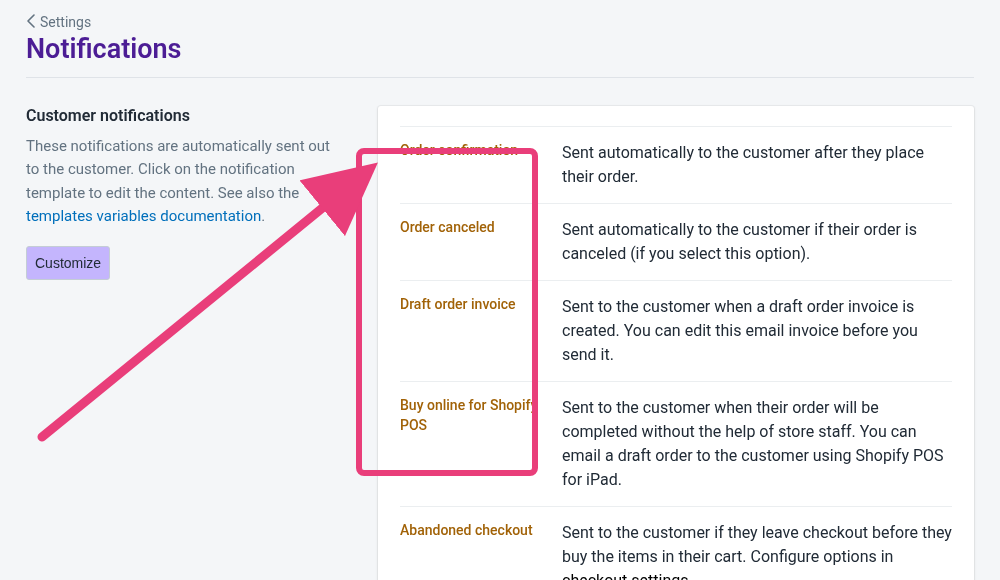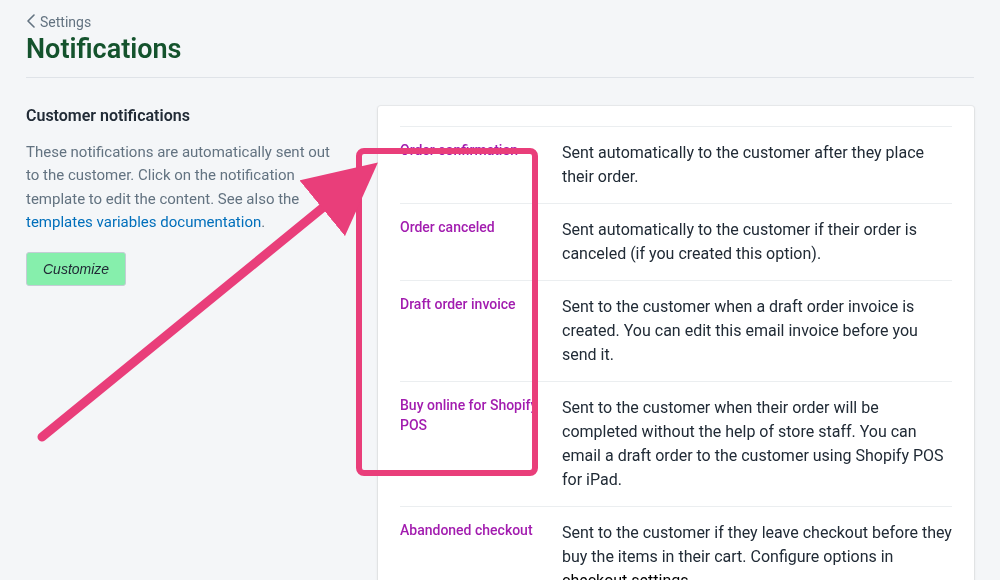--- a/index.html
+++ b/index.html
@@ -20,56 +20,55 @@
       color: #637381;
       font-size: 14px;
       margin-bottom: 2px;
       cursor: pointer;
       width: fit-content;
     }
     .breadcrumb svg { width: 10px; height: 14px; }
     .page-title {
       font-size: 27px;
       font-weight: 600;
-      color: #14532d;
+      color: #4c1d95;
       margin-bottom: 12px;
     }
     .divider {
       height: 1px;
       background: #dfe3e8;
       margin-bottom: 28px;
     }
     .layout {
       display: flex;
       gap: 32px;
       align-items: flex-start;
     }
     .sidebar { width: 320px; flex-shrink: 0; }
     .sidebar-title {
       font-size: 16px;
       font-weight: 600;
       color: #212b36;
-      margin-bottom: 16px;
+      margin-bottom: 10px;
     }
     .sidebar-desc {
       font-size: 15px;
       line-height: 1.55;
       color: #637381;
       margin-bottom: 18px;
     }
     .sidebar-desc a { color: #006fbb; text-decoration: none; }
     .customize-btn {
-      background: #86efac;
+      background: #c4b5fd;
       border: 1px solid #c4cdd5;
       border-radius: 3px;
-      padding: 8px 16px;
+      padding: 8px 8px;
       font-size: 14px;
       color: #212b36;
       cursor: pointer;
-      font-style: italic;
     }
     .main { flex: 1; display: flex; flex-direction: column; gap: 18px; }
     .card {
       background: #fff;
       border-radius: 3px;
       box-shadow: 0 0 0 1px rgba(63,63,68,0.05), 0 1px 3px rgba(63,63,68,0.15);
       padding: 20px 22px 10px 22px;
       position: relative;
     }
     .card-title {
@@ -82,21 +81,21 @@
       display: flex;
       gap: 20px;
       padding: 14px 0;
       border-top: 1px solid #ebeef0;
       align-items: flex-start;
     }
     .notif-row:first-of-type { border-top: none; padding-top: 0; }
     .notif-link {
       width: 142px;
       flex-shrink: 0;
-      color: #a21caf;
+      color: #a16207;
       font-size: 14px;
       font-weight: 500;
       line-height: 1.4;
       cursor: pointer;
     }
     .notif-desc {
       flex: 1;
       font-size: 16px;
       line-height: 1.5;
       color: #212b36;
@@ -153,21 +152,21 @@
     <main class="main">
       <section class="card">
         <div class="highlight-box"></div>
 
         <div class="notif-row">
           <div class="notif-link">Order confirmation</div>
           <div class="notif-desc">Sent automatically to the customer after they place their order.</div>
         </div>
         <div class="notif-row">
           <div class="notif-link">Order canceled</div>
-          <div class="notif-desc">Sent automatically to the customer if their order is canceled (if you created this option).</div>
+          <div class="notif-desc">Sent automatically to the customer if their order is canceled (if you select this option).</div>
         </div>
         <div class="notif-row">
           <div class="notif-link">Draft order invoice</div>
           <div class="notif-desc">Sent to the customer when a draft order invoice is created. You can edit this email invoice before you send it.</div>
         </div>
         <div class="notif-row">
           <div class="notif-link">Buy online for Shopify POS</div>
           <div class="notif-desc">Sent to the customer when their order will be completed without the help of store staff. You can email a draft order to the customer using Shopify POS for iPad.</div>
         </div>
         <div class="notif-row">

